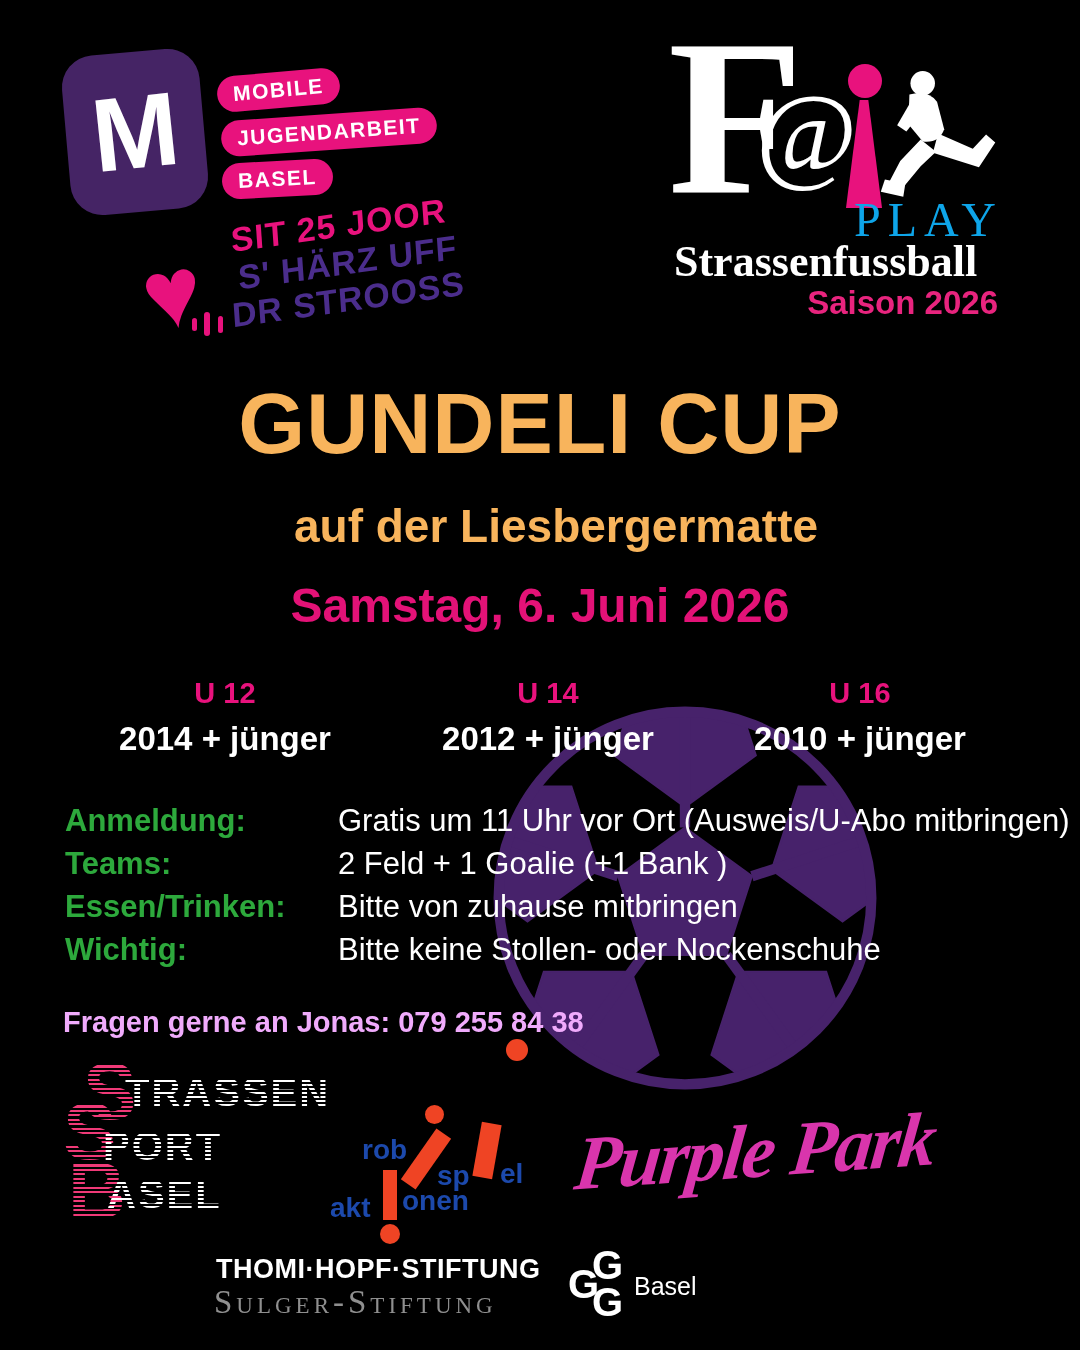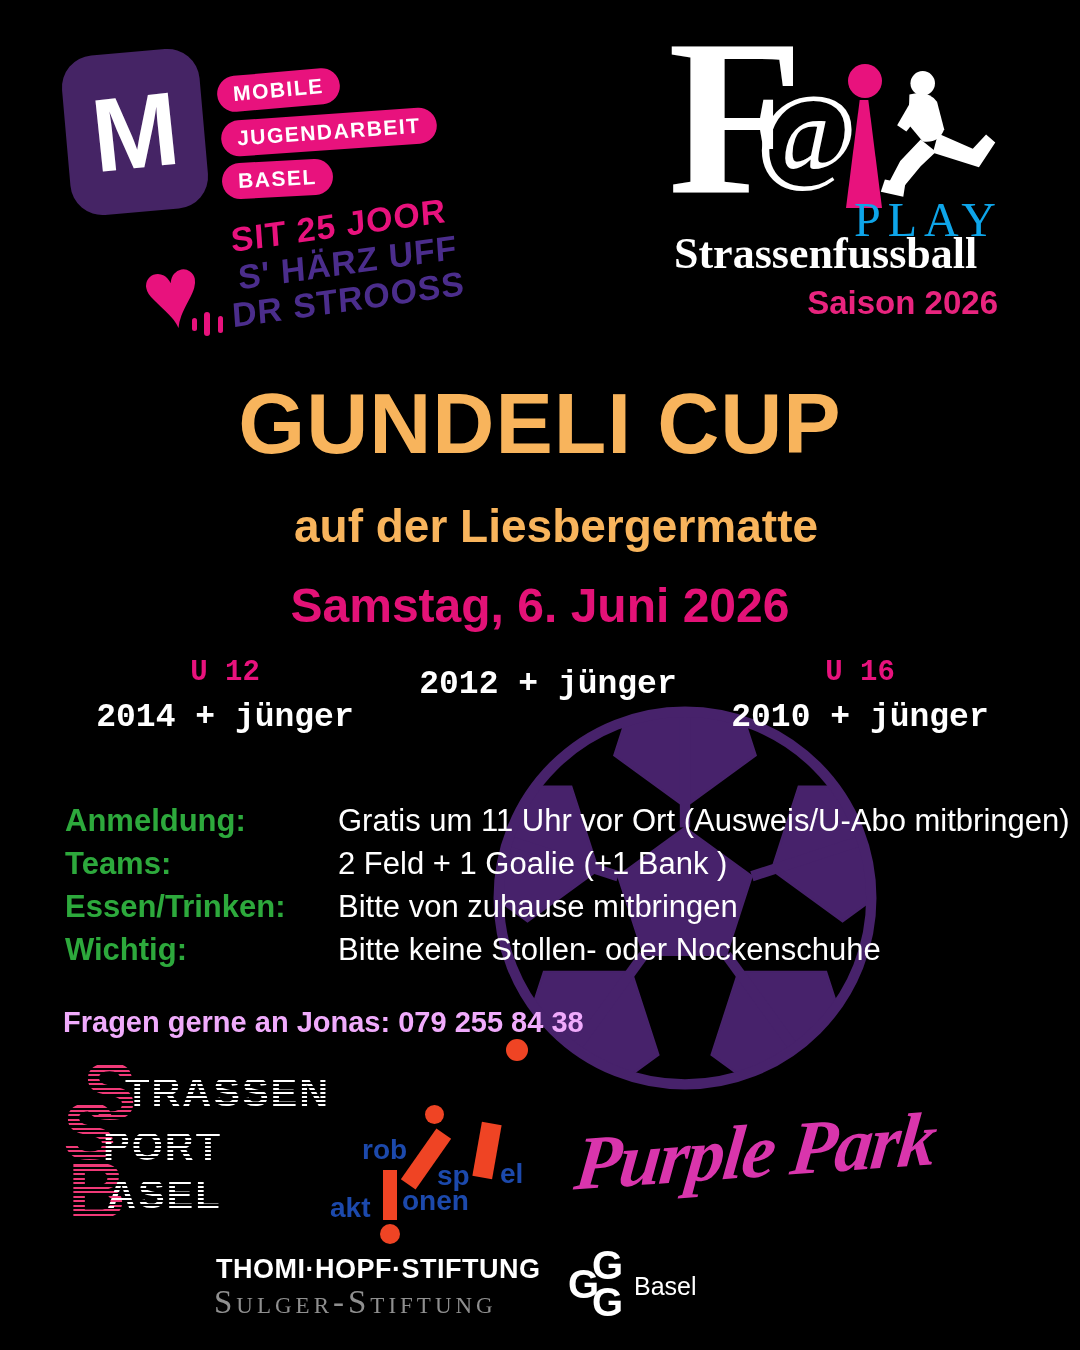--- a/index.html
+++ b/index.html
@@ -43,33 +43,33 @@
 
   
   .fp{position:absolute;left:660px;top:52px;width:360px;height:280px;z-index:2;}
   .fp-f{position:absolute;left:8px;top:-45px;font-family:"Liberation Serif",serif;font-weight:700;font-size:222px;line-height:1;color:#fff;}
   .fp-at{position:absolute;left:96px;top:26px;font-family:"Liberation Serif",serif;font-weight:400;font-size:110px;line-height:1;color:#fff;}
   .fp-dot{position:absolute;left:188px;top:12px;width:34px;height:34px;border-radius:50%;background:#E8127D;}
   .fp-cone{position:absolute;left:186px;top:48px;width:36px;height:108px;background:#E8127D;
     clip-path:polygon(38% 0,62% 0,100% 100%,0 100%);}
   .fp-player{position:absolute;left:210px;top:16px;width:132px;height:138px;}
   .fp-play{position:absolute;left:194px;top:140px;font-family:"Liberation Serif",serif;font-size:48px;letter-spacing:7px;color:#0ea5e9;}
-  .fp-sub{position:absolute;left:14px;top:176px;width:330px;font-family:"Liberation Serif",serif;font-weight:700;font-size:44px;color:#fff;white-space:nowrap;}
+  .fp-sub{position:absolute;left:14px;top:184px;width:330px;font-family:"Liberation Serif",serif;font-weight:700;font-size:44px;color:#fff;white-space:nowrap;}
   .fp-season{position:absolute;left:128px;top:232px;width:210px;text-align:right;font-size:33px;font-weight:600;color:#E8247E;}
 
   
   .title{position:absolute;left:0;width:1080px;top:374px;text-align:center;
     font-size:86px;font-weight:700;letter-spacing:1px;color:#F8B45C;z-index:2;}
   .location{position:absolute;left:0;width:1080px;top:499px;text-align:center;
     font-size:46px;font-weight:700;color:#F8B45C;z-index:2;padding-left:16px;}
   .date{position:absolute;left:0;width:1080px;top:578px;text-align:center;
     font-size:48px;font-weight:700;color:#E31277;z-index:2;}
 
   
-  .cat{position:absolute;top:656px;width:320px;text-align:center;z-index:2;font-family:Liberation Mono, monospace;}
+  .cat{position:absolute;top:677px;width:320px;text-align:center;z-index:2;}
   .cat-1{left:65px;} .cat-2{left:388px;} .cat-3{left:700px;}
   .cat-name{font-size:29px;font-weight:700;color:#E8127D;}
   .cat-age{margin-top:10px;font-size:33px;font-weight:700;color:#fff;}
 
   
   .info-row{position:absolute;left:65px;width:1000px;z-index:2;font-size:31px;white-space:nowrap;}
   .info-1{top:803px;} .info-2{top:846px;} .info-3{top:889px;} .info-4{top:932px;}
   .info-label{display:inline-block;width:250px;font-weight:700;color:#2DA93C;}
   .info-value{font-weight:500;color:#fff;margin-left:23px;}
 
@@ -181,20 +181,21 @@
 
   <div class="title">GUNDELI CUP</div>
   <div class="location">auf der Liesbergermatte</div>
   <div class="date">Samstag, 6. Juni 2026</div>
 
   <div class="cat cat-1">
     <div class="cat-name">U 12</div>
     <div class="cat-age">2014 + jünger</div>
   </div>
   <div class="cat cat-2">
+    <div class="cat-name">U 14</div>
     <div class="cat-age">2012 + jünger</div>
   </div>
   <div class="cat cat-3">
     <div class="cat-name">U 16</div>
     <div class="cat-age">2010 + jünger</div>
   </div>
 
   <div class="info-row info-1">
     <span class="info-label">Anmeldung:</span><span class="info-value">Gratis um 11 Uhr vor Ort (Ausweis/U-Abo mitbringen)</span>
   </div>

